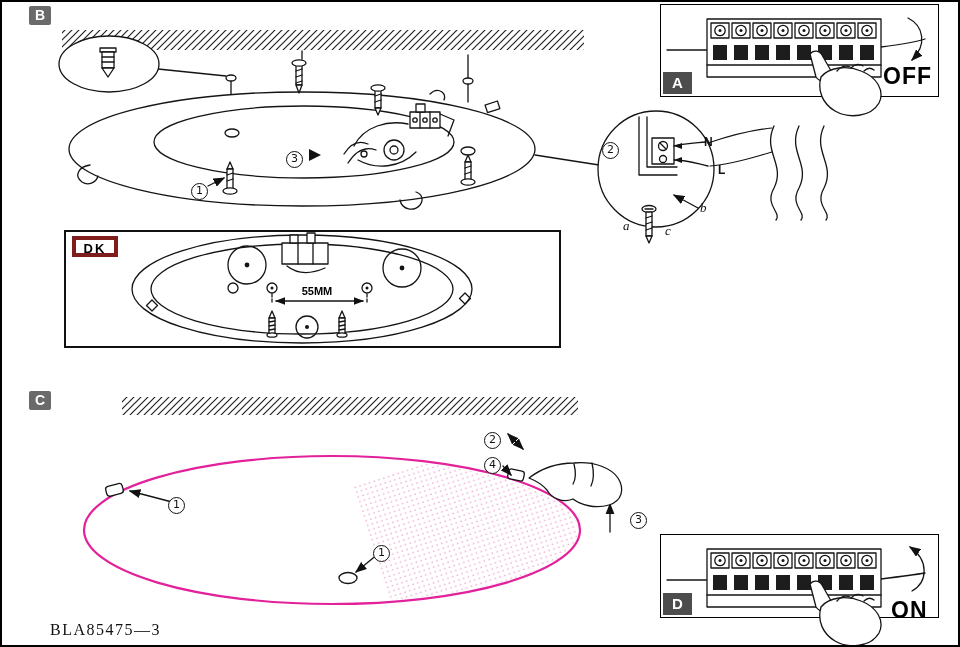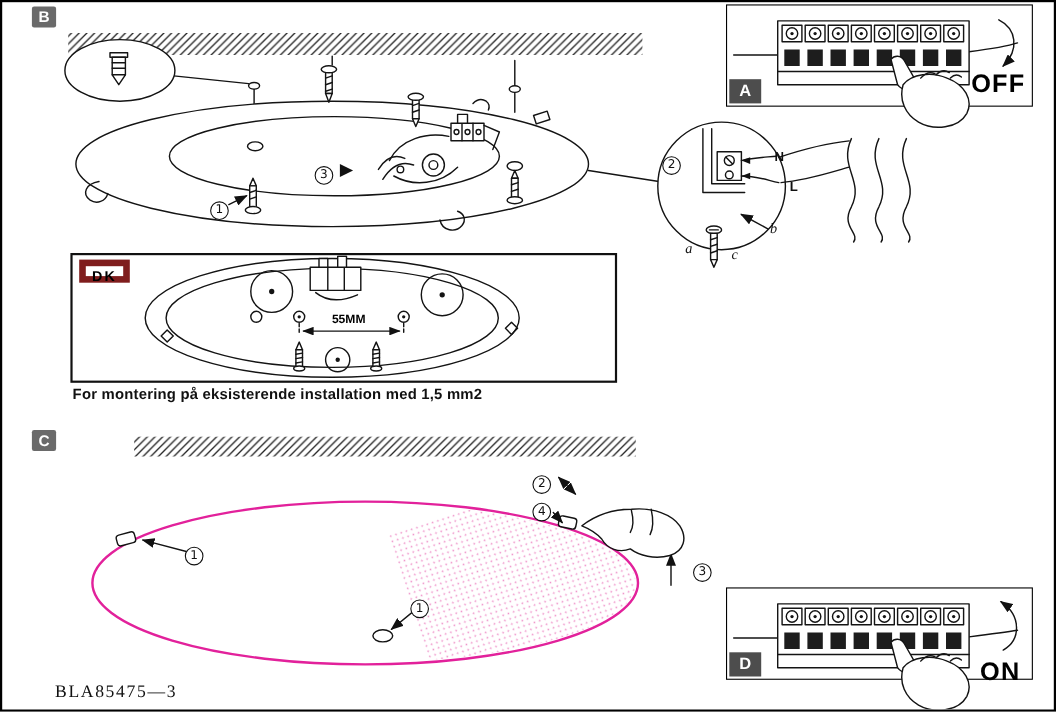--- a/index.html
+++ b/index.html
@@ -10,21 +10,21 @@
   .inkf{stroke:#141414;fill:#fff;stroke-width:1.3;stroke-linejoin:round}
   .section-tag{position:absolute;width:22px;height:19px;background:#6a6a6a;color:#fff;font:700 14px/19px "Liberation Sans",sans-serif;text-align:center;border-radius:2px}
   .panel-box{position:absolute;left:658px;width:279px;background:#fff;border:1.5px solid #000}
   .corner-tag{position:absolute;left:2px;bottom:2px;width:29px;height:22px;background:#4d4d4d;color:#fff;font:700 15px/22px "Liberation Sans",sans-serif;text-align:center}
   .state-label{position:absolute;font:800 23px "Liberation Sans",sans-serif;letter-spacing:1px;color:#000}
   .callout{position:absolute;width:17px;height:17px;border:1.3px solid #111;border-radius:50%;background:#fff;font:400 11px/14.5px "DejaVu Sans",sans-serif;text-align:center;color:#111;z-index:5}
   .tlabel{position:absolute;color:#111;z-index:5}
   .nl{font:700 12px "Liberation Sans",sans-serif}
   .abc{font:italic 13px "Liberation Serif",serif}
   .dk-box{position:absolute;left:62px;top:228px;width:497px;height:118px;border:2px solid #111;background:#fff}
-  .dk-tag{position:absolute;left:6px;top:4px;width:46px;height:21px;border:6px solid #7f1d1d;background:#fff;font:700 13px/18px "Liberation Sans",sans-serif;text-align:center;letter-spacing:2px;z-index:4}
+  .dk-tag{position:absolute;left:6px;top:4px;width:46px;height:21px;border:4px solid #7f1d1d;background:#fff;font:700 13px/18px "Liberation Sans",sans-serif;text-align:center;letter-spacing:2px;z-index:4}
   .dim-label{position:absolute;left:203px;top:53px;width:96px;text-align:center;font:700 11px "Liberation Sans",sans-serif;z-index:4}
   .caption{position:absolute;left:64px;top:349px;font:700 13.5px "Liberation Sans",sans-serif;color:#111;letter-spacing:.2px}
   .model-number{position:absolute;left:48px;top:619px;font:400 16px "Liberation Serif",serif;letter-spacing:1.5px;color:#111}
 </style>
 </head>
 <body>
 
 <div class="page">
 
   <svg width="960" height="245" viewBox="0 0 960 245">
@@ -247,21 +247,20 @@
         <ellipse cx="276" cy="103" rx="5" ry="2.2" class="inkf" stroke-width="1"></ellipse>
       </g>
       <circle cx="241" cy="95" r="11" class="ink"></circle>
       <circle cx="241" cy="95" r="2" fill="#141414"></circle>
       <path class="ink" d="M86,68 l5.5,5.5 -5.5,5.5 -5.5,-5.5 Z"></path>
       <path class="ink" d="M399,61 l5.5,5.5 -5.5,5.5 -5.5,-5.5 Z"></path>
     </svg>
     <span class="dk-tag">DK</span>
     <span class="dim-label">55MM</span>
   </div>
-  <div class="caption">For montering på eksisterende installation med 1,5 mm2</div>
 
   <div class="panel-box" style="top:2px;height:93px">
     <svg width="276" height="112" viewBox="0 0 276 112">
       <defs>
         <marker id="arrA" markerWidth="9" markerHeight="7" refX="8" refY="3.5" orient="auto-start-reverse">
           <path d="M0,0 L9,3.5 L0,7 Z" fill="#111"></path>
         </marker>
       </defs>
       <path class="ink" stroke-width="2" d="M6,45 H46 M220,42 C236,40 252,38 264,34"></path>
       <rect x="46" y="14" width="174" height="58" class="inkf" stroke-width="1.6"></rect>

